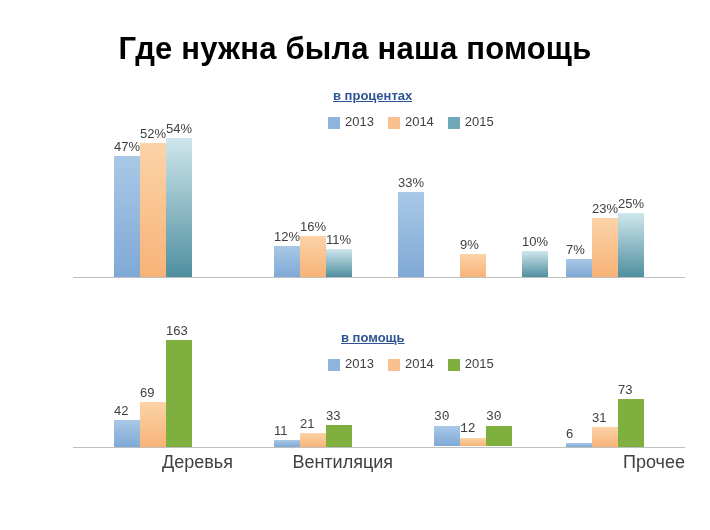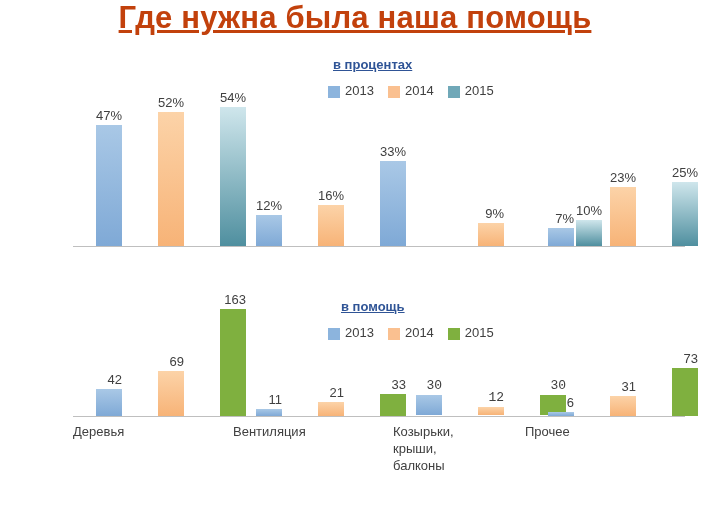--- a/index.html
+++ b/index.html
@@ -12,24 +12,23 @@
     background: #ffffff;
     font-family: "Liberation Sans", sans-serif;
     color: #3f3f3f;
     overflow: hidden;
     position: relative;
   }
   .title {
     text-align: center;
     font-size: 31px;
     font-weight: bold;
-    color: #c2410c;
-    margin-top: 0;
+    color: #000000;
+    margin-top: 31px;
     letter-spacing: 0.2px;
-    text-decoration: underline;
   }
 
   
   .chart {
     position: relative;
     margin: 0 auto;
   }
   .chart-subtitle {
     position: absolute;
     font-size: 13px;
@@ -71,39 +70,38 @@
     position: absolute;
     bottom: 0;
     display: flex;
     align-items: flex-end;
     justify-content: center;
   }
   .bar-wrap {
     position: relative;
     display: flex;
     flex-direction: column;
-    align-items: flex-end;
+    align-items: flex-start;
     justify-content: flex-end;
-    padding-left: 36px;
   }
   .bar {
     width: 26px;
   }
   .bar-label {
     position: absolute;
     bottom: 100%;
     margin-bottom: 2px;
     font-size: 13px;
     color: #404040;
     white-space: nowrap;
   }
   .cat-label {
     position: absolute;
-    text-align: left;
-    font-size: 13px;
+    text-align: right;
+    font-size: 18px;
     color: #404040;
     line-height: 17px;
   }
 </style>
 </head>
 <body>
 
 <h1 class="title">Где нужна была наша помощь</h1>
 
 <div class="chart" id="chart1" style="width:660px; height:200px; margin-top:14px;">
@@ -274,21 +272,16 @@
       </div>
     </div>
   </div>
 
   <div class="cat-label" style="left:48px; top:128px; width:160px;">
     <div>Деревья</div>
   </div>
   <div class="cat-label" style="left:208px; top:128px; width:160px;">
     <div>Вентиляция</div>
   </div>
-  <div class="cat-label" style="left:368px; top:128px; width:160px;">
-    <div>Козырьки,</div>
-    <div>крыши,</div>
-    <div>балконы</div>
-  </div>
   <div class="cat-label" style="left:500px; top:128px; width:160px;">
     <div>Прочее</div>
   </div>
 </div>
 
 </body></html>

